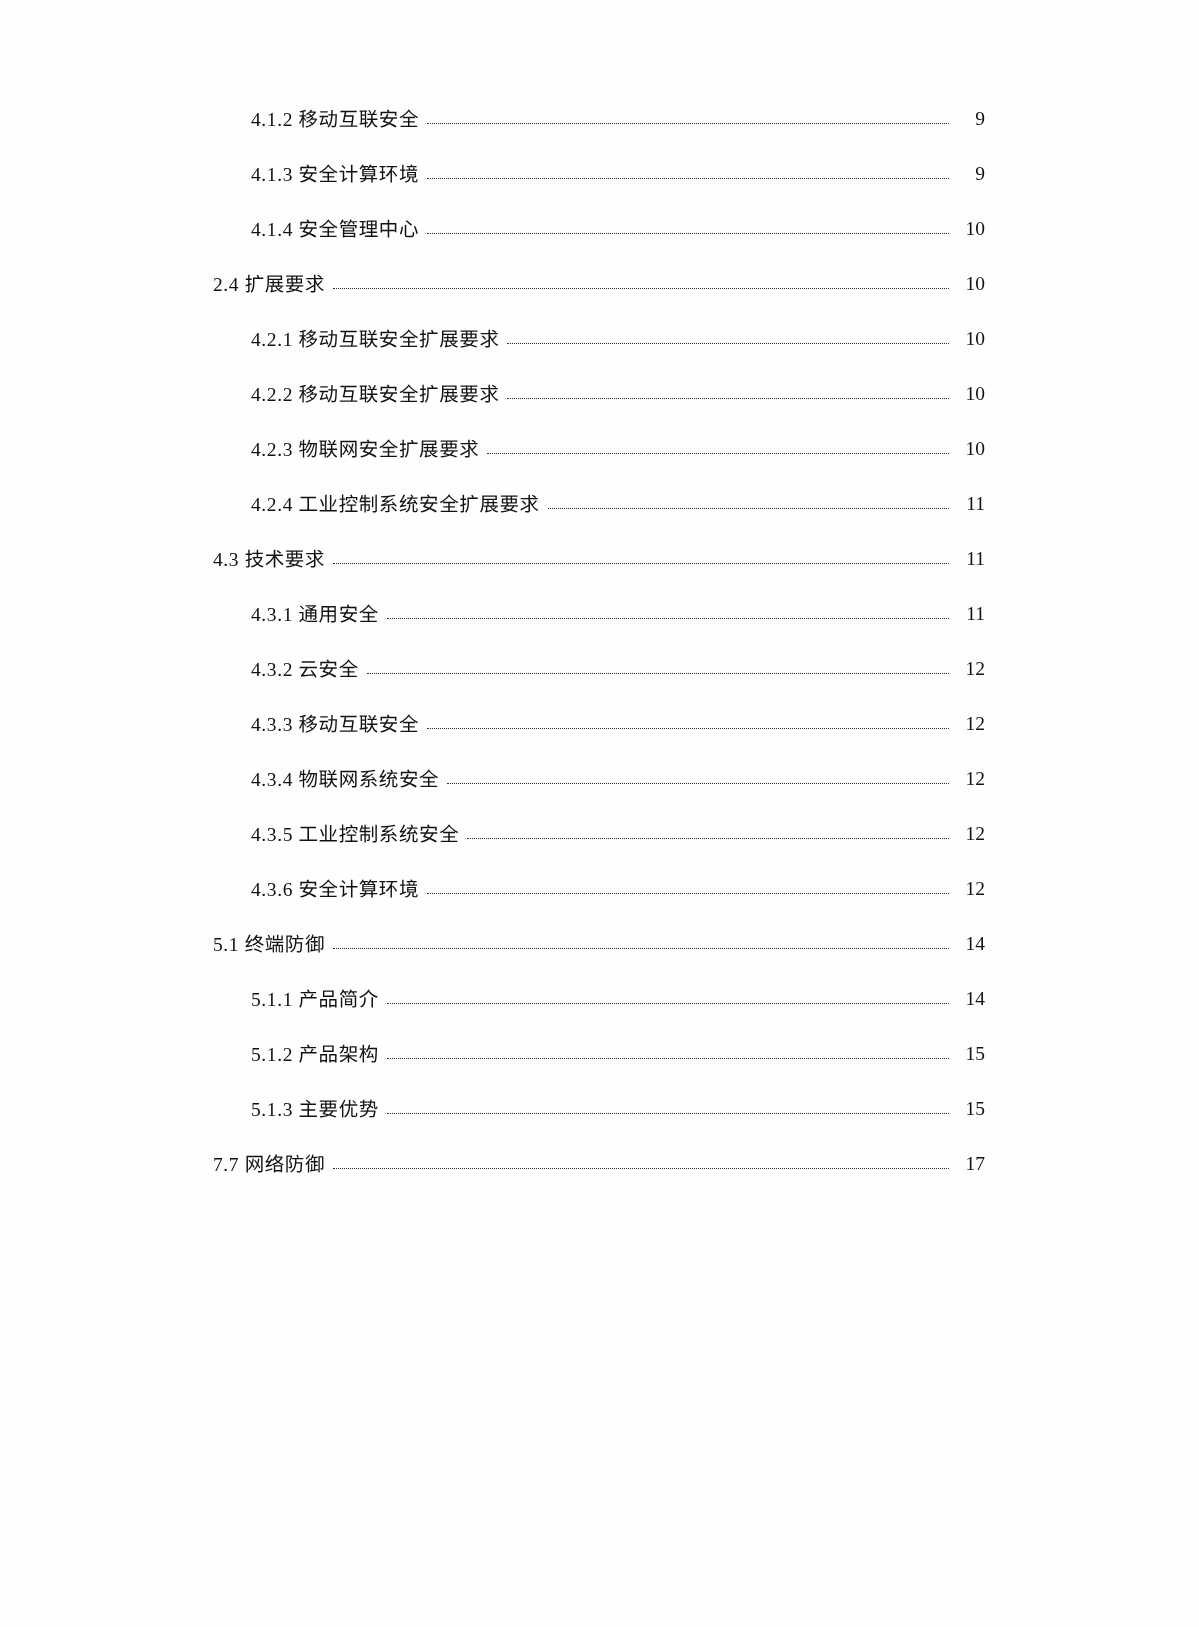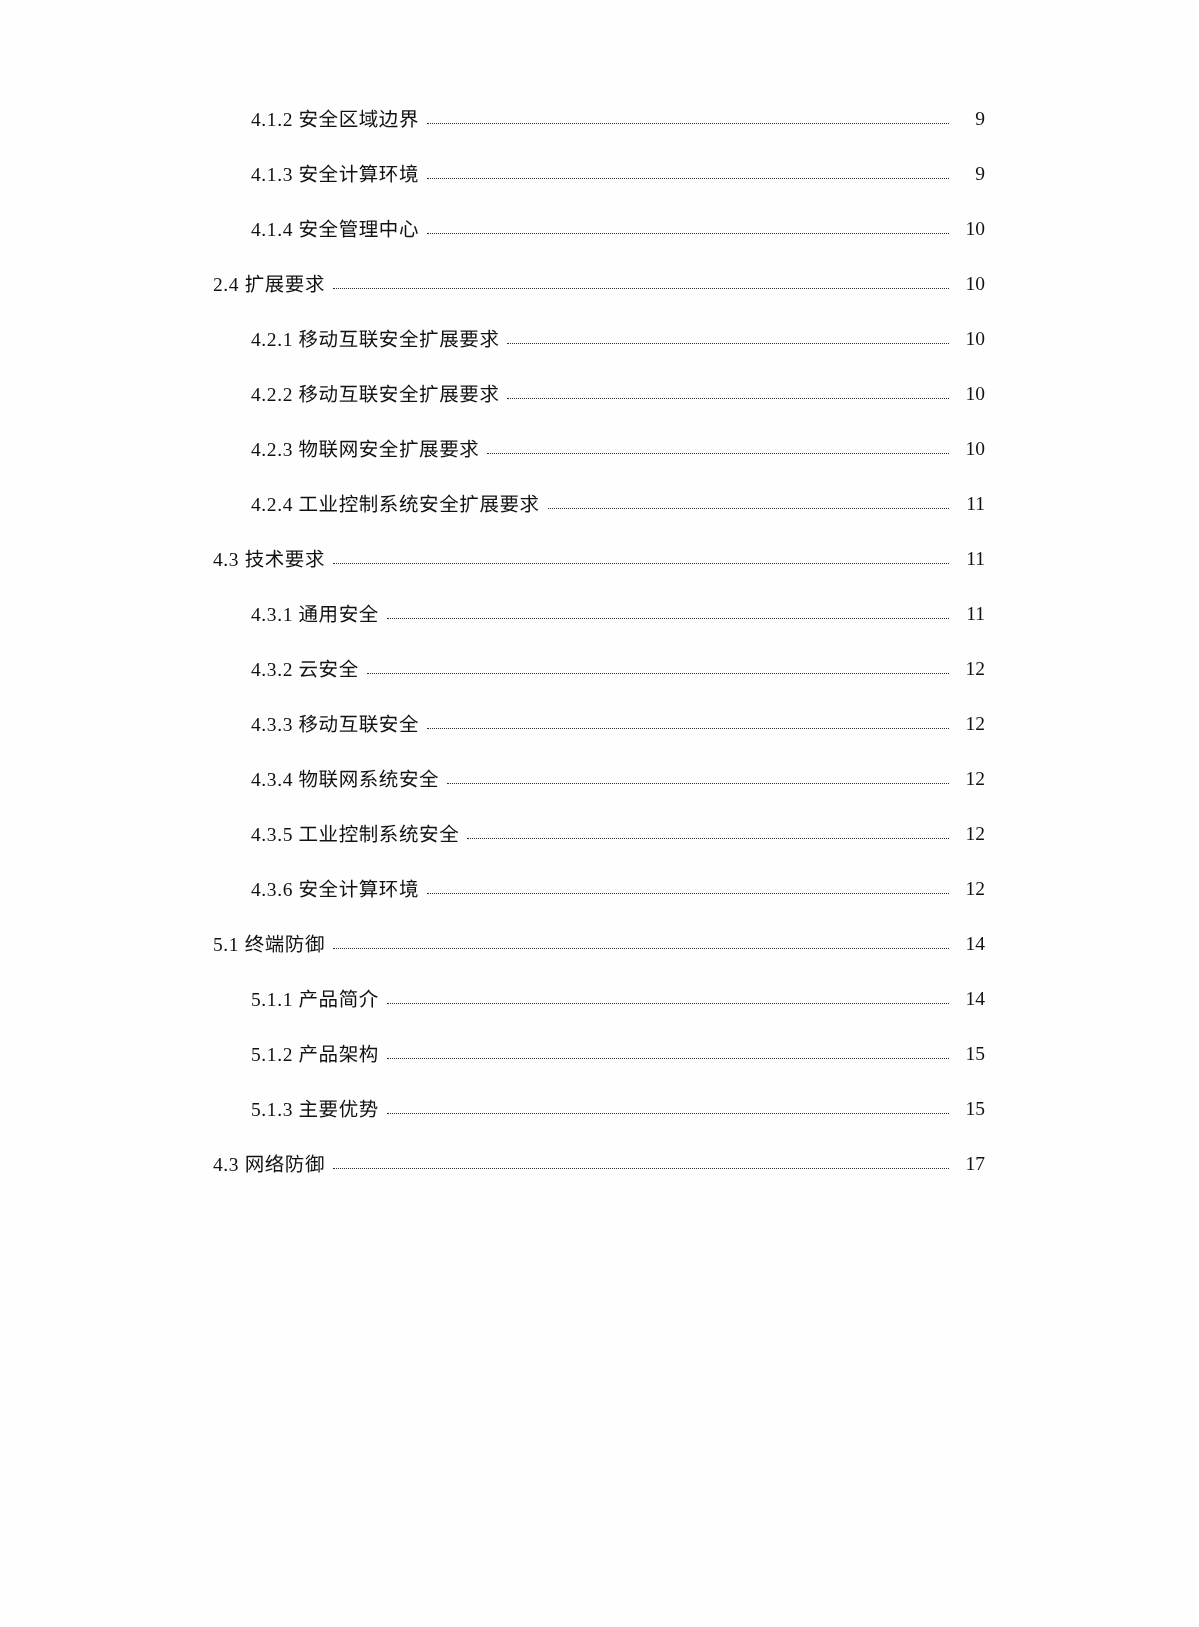--- a/index.html
+++ b/index.html
@@ -93,21 +93,21 @@
     fill: #e2e2e2;
   }
 </style>
 </head>
 <body>
 
 <div id="page">
 
   <div id="toc">
       <div class="toc-entry lvl-3 gap-default">
-        <span class="toc-title">4.1.2 安全区域边界</span>
+        <span class="toc-title">4.1.2 移动互联安全</span>
         <span class="toc-leader"></span>
         <span class="toc-page">9</span>
       </div>
       <div class="toc-entry lvl-3 gap-default">
         <span class="toc-title">4.1.3 安全计算环境</span>
         <span class="toc-leader"></span>
         <span class="toc-page">9</span>
       </div>
       <div class="toc-entry lvl-3 gap-default">
         <span class="toc-title">4.1.4 安全管理中心</span>
@@ -188,20 +188,20 @@
         <span class="toc-title">5.1.2 产品架构</span>
         <span class="toc-leader"></span>
         <span class="toc-page">15</span>
       </div>
       <div class="toc-entry lvl-3 gap-default">
         <span class="toc-title">5.1.3 主要优势</span>
         <span class="toc-leader"></span>
         <span class="toc-page">15</span>
       </div>
       <div class="toc-entry lvl-2 gap-default">
-        <span class="toc-title">4.3 网络防御</span>
+        <span class="toc-title">7.7 网络防御</span>
         <span class="toc-leader"></span>
         <span class="toc-page">17</span>
       </div>
     </div>
 
 
 </div>
 
 </body></html>

